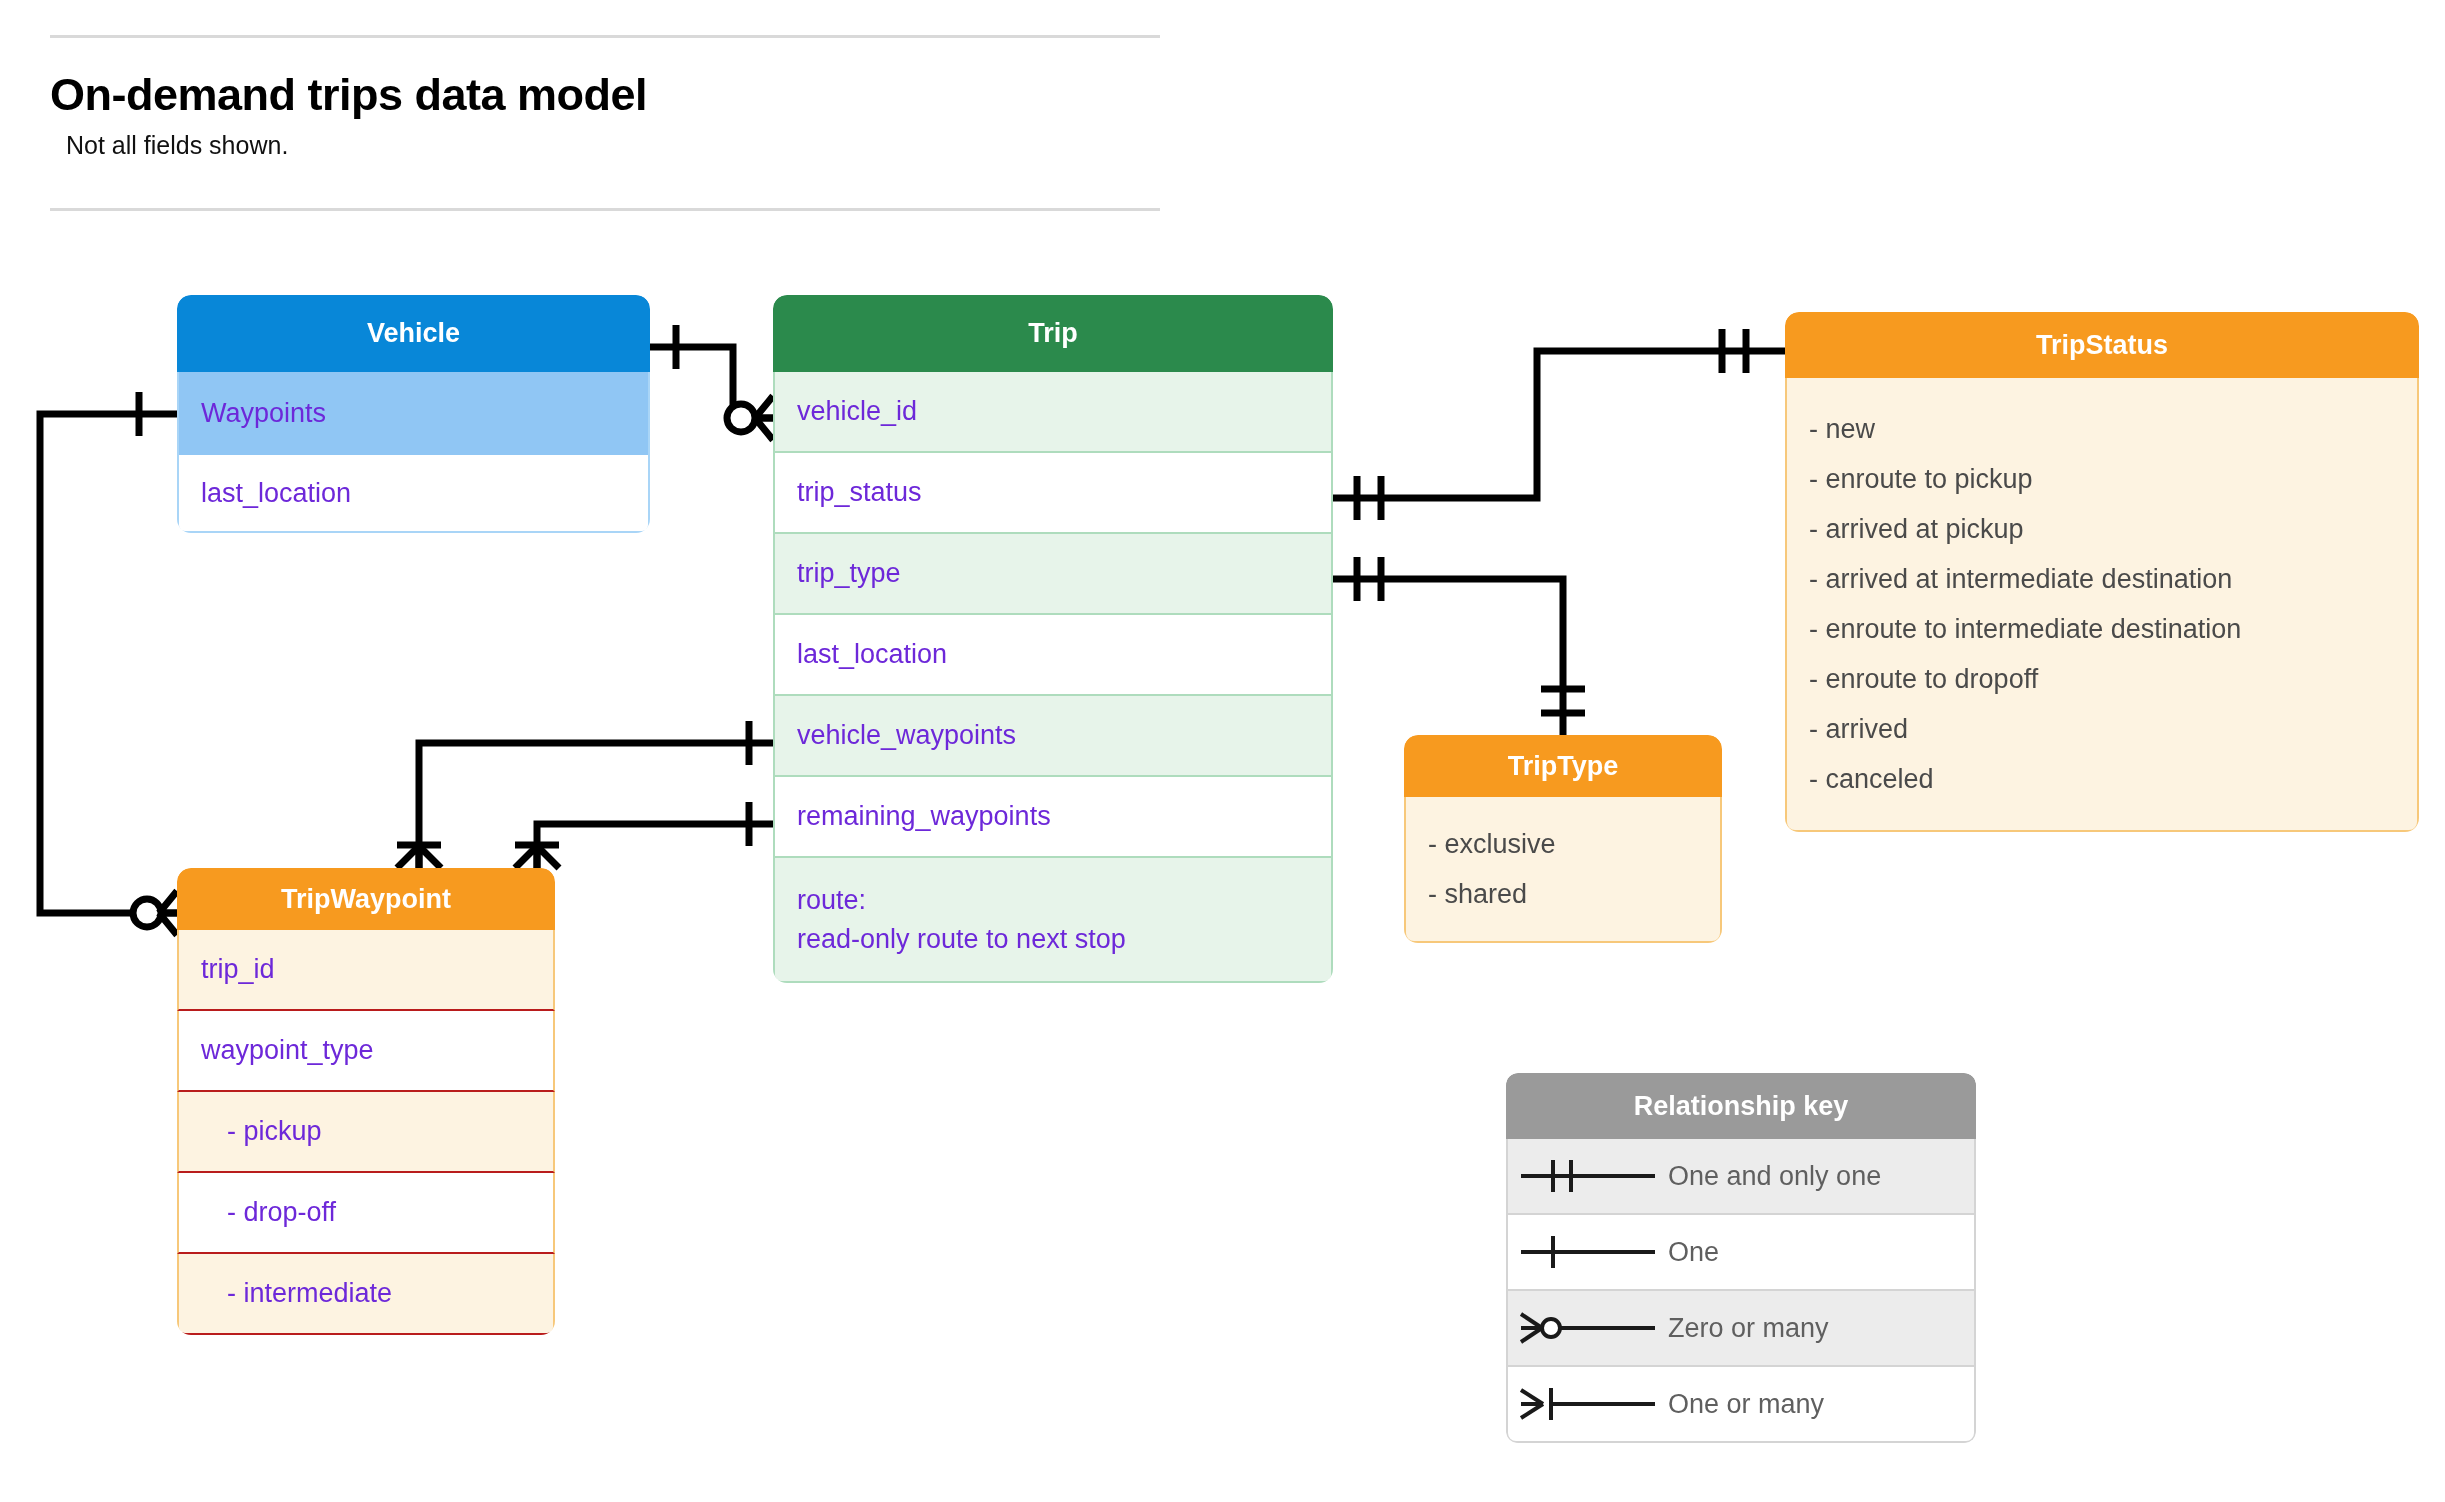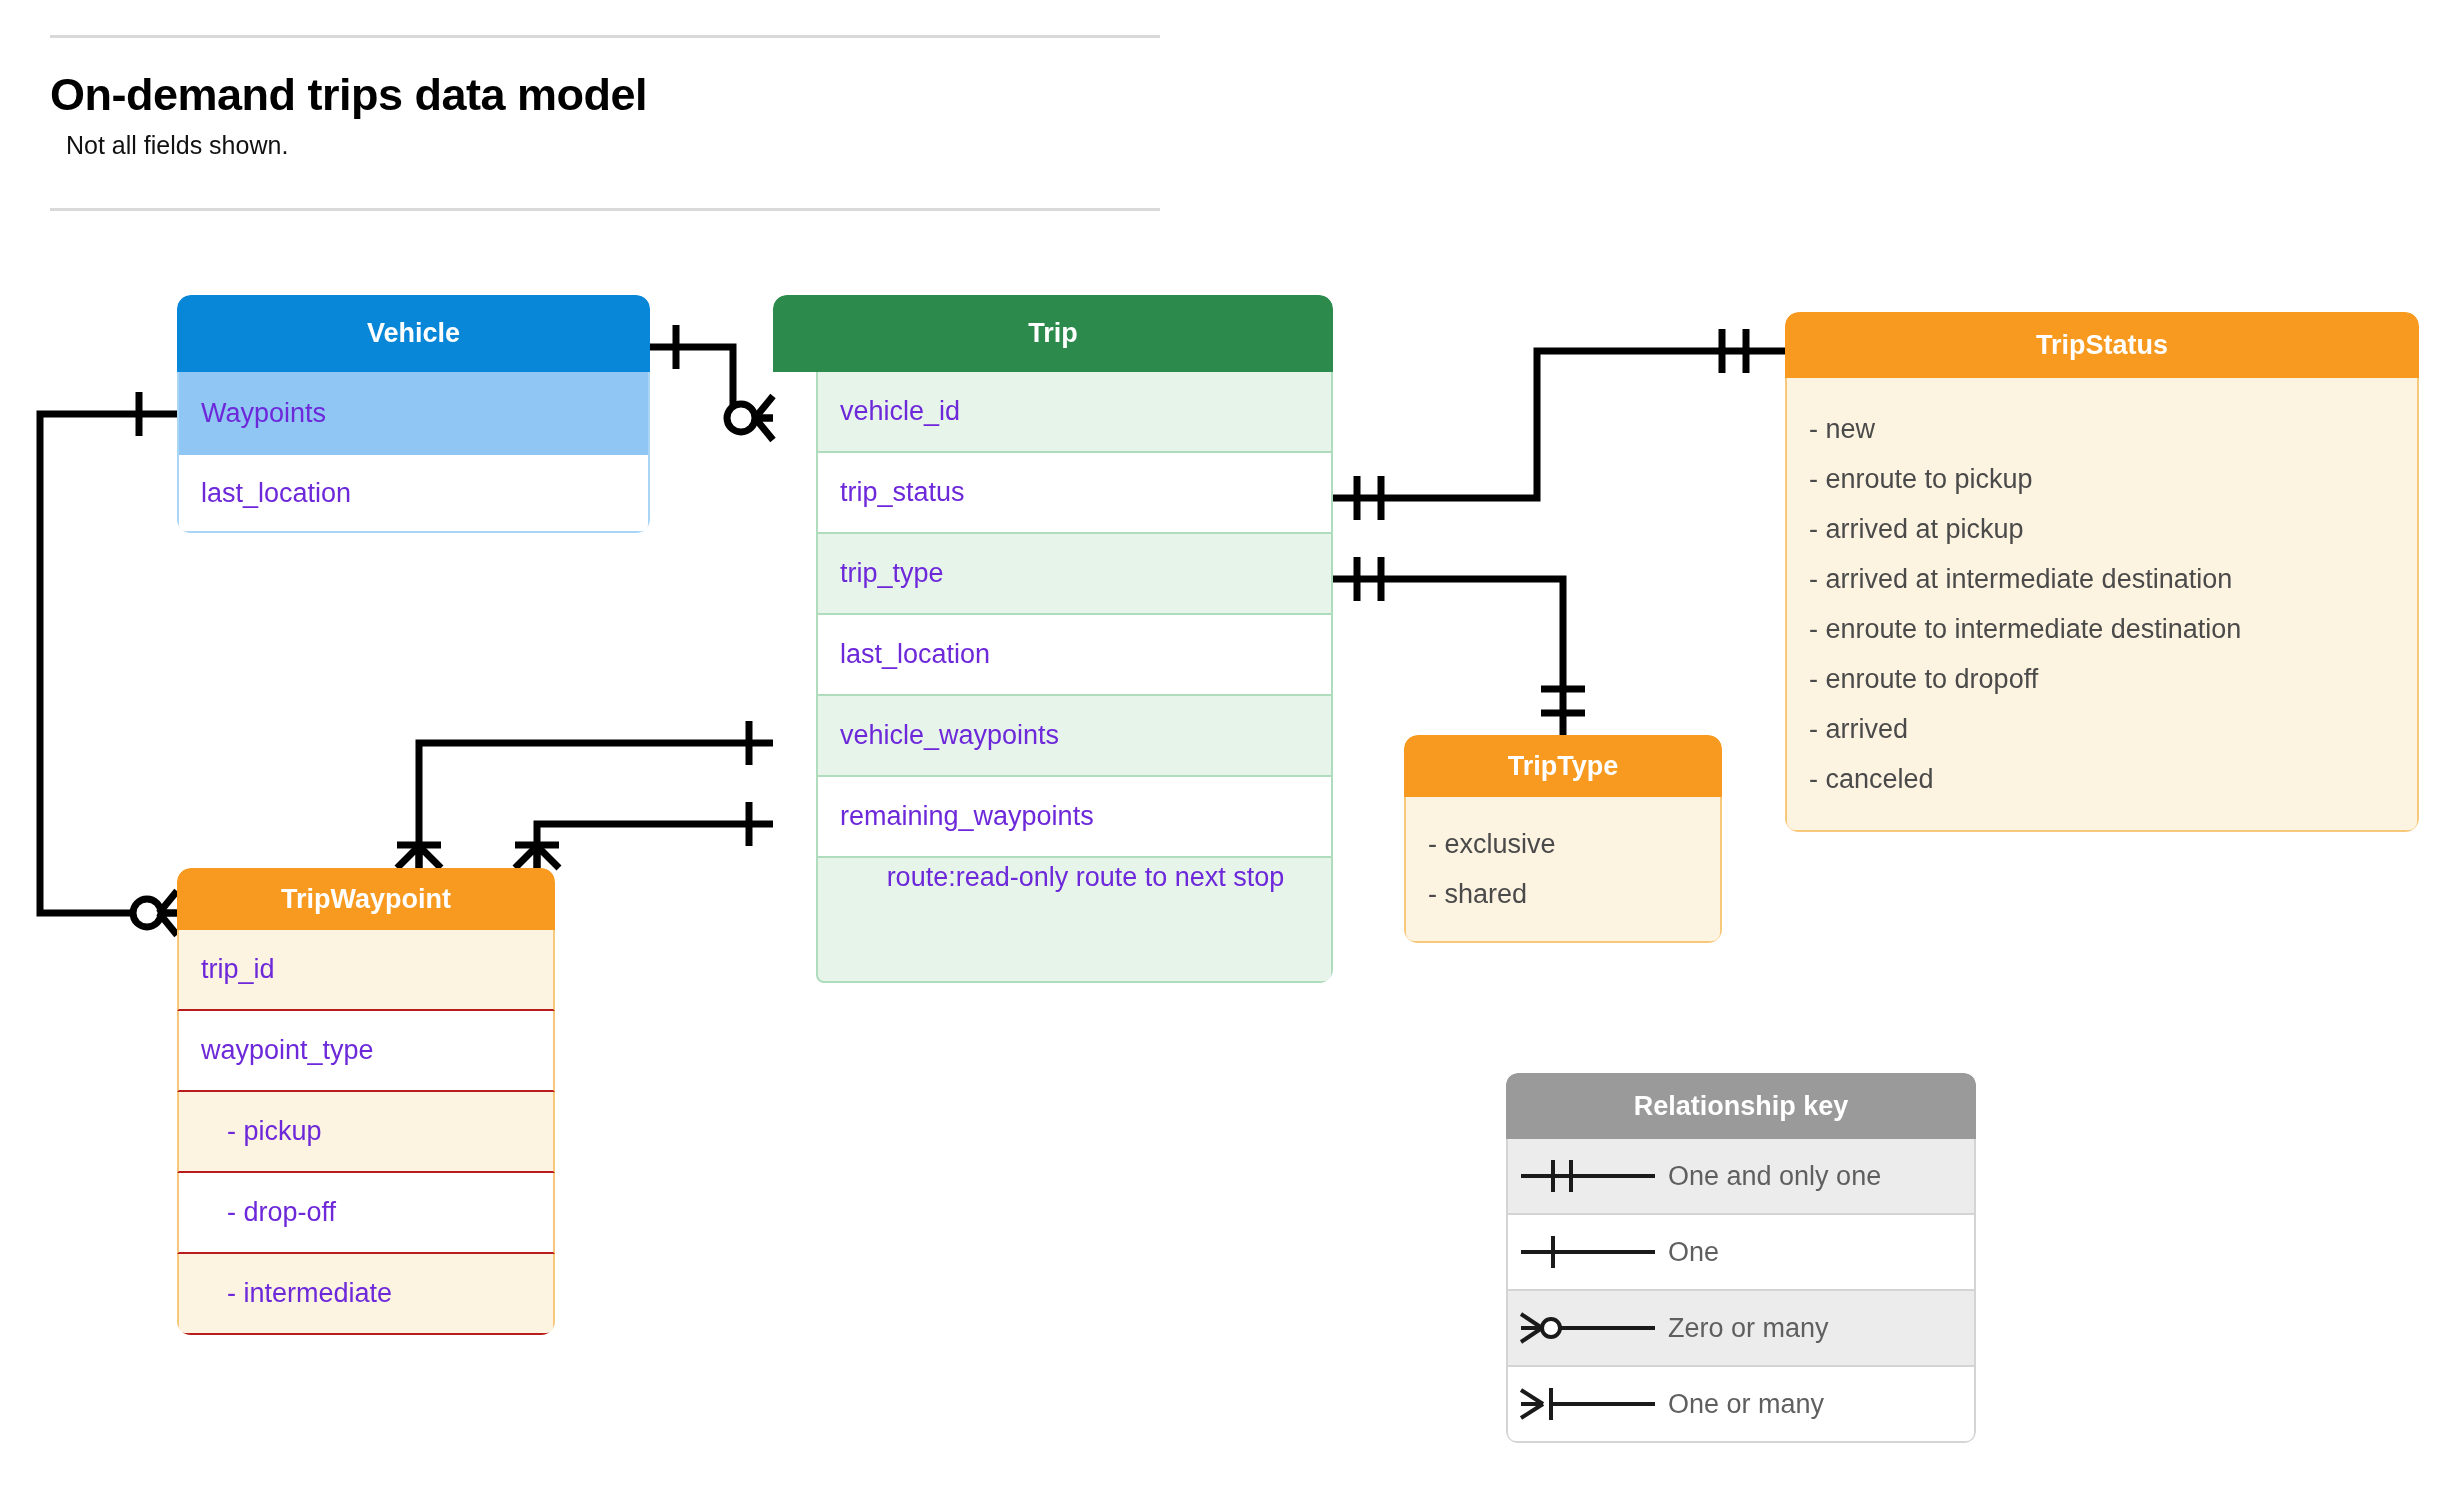--- a/index.html
+++ b/index.html
@@ -23,33 +23,33 @@
   .entity{position:absolute;border-radius:14px;overflow:hidden;}
   .entity .ehead{
     color:#ffffff;font-size:27px;font-weight:bold;text-align:center;
     display:flex;align-items:center;justify-content:center;
     border-radius:14px 14px 0 0;
   }
   .entity .erow{
     font-size:27px;color:#6d28d9;display:flex;align-items:center;
     padding-left:22px;box-sizing:border-box;
   }
-  .entity .erow.multiline{align-items:flex-start;justify-content:center;line-height:1.42;}
+  .entity .erow.multiline{flex-direction:column;align-items:flex-start;justify-content:center;line-height:1.42;}
   .entity .erow.indent{padding-left:48px;}
 
   
   #entity-vehicle{left:177px;top:295px;width:473px;}
   #entity-vehicle .ehead{height:77px;background:#0887d8;}
   #entity-vehicle .r0{height:83px;background:#90c6f4;border-left:2px solid #a9d5f7;border-right:2px solid #a9d5f7;}
   #entity-vehicle .r1{height:78px;background:#ffffff;border:2px solid #a9d5f7;border-top:none;border-radius:0 0 8px 8px;}
 
   
   #entity-trip{left:773px;top:295px;width:560px;}
   #entity-trip .ehead{height:77px;background:#2b8a4c;}
-  #entity-trip .erow{border-left:2px solid #aedcbd;border-right:2px solid #aedcbd;border-bottom:2px solid #aedcbd;height:81px;margin-left:43px;}
+  #entity-trip .erow{border-left:2px solid #aedcbd;border-right:2px solid #aedcbd;border-bottom:2px solid #aedcbd;height:81px;}
   #entity-trip .alt{background:#e7f4ea;}
   #entity-trip .wht{background:#ffffff;}
   #entity-trip .last{height:125px;border-radius:0 0 8px 8px;}
 
   
   #entity-tripstatus{left:1785px;top:312px;width:634px;}
   #entity-tripstatus .ehead{height:66px;background:#f79a1f;}
   #entity-tripstatus .ebody{
     background:#fdf3e1;border:2px solid #f7c87a;border-top:none;border-radius:0 0 10px 10px;
     padding:26px 0 26px 22px;box-sizing:border-box;

